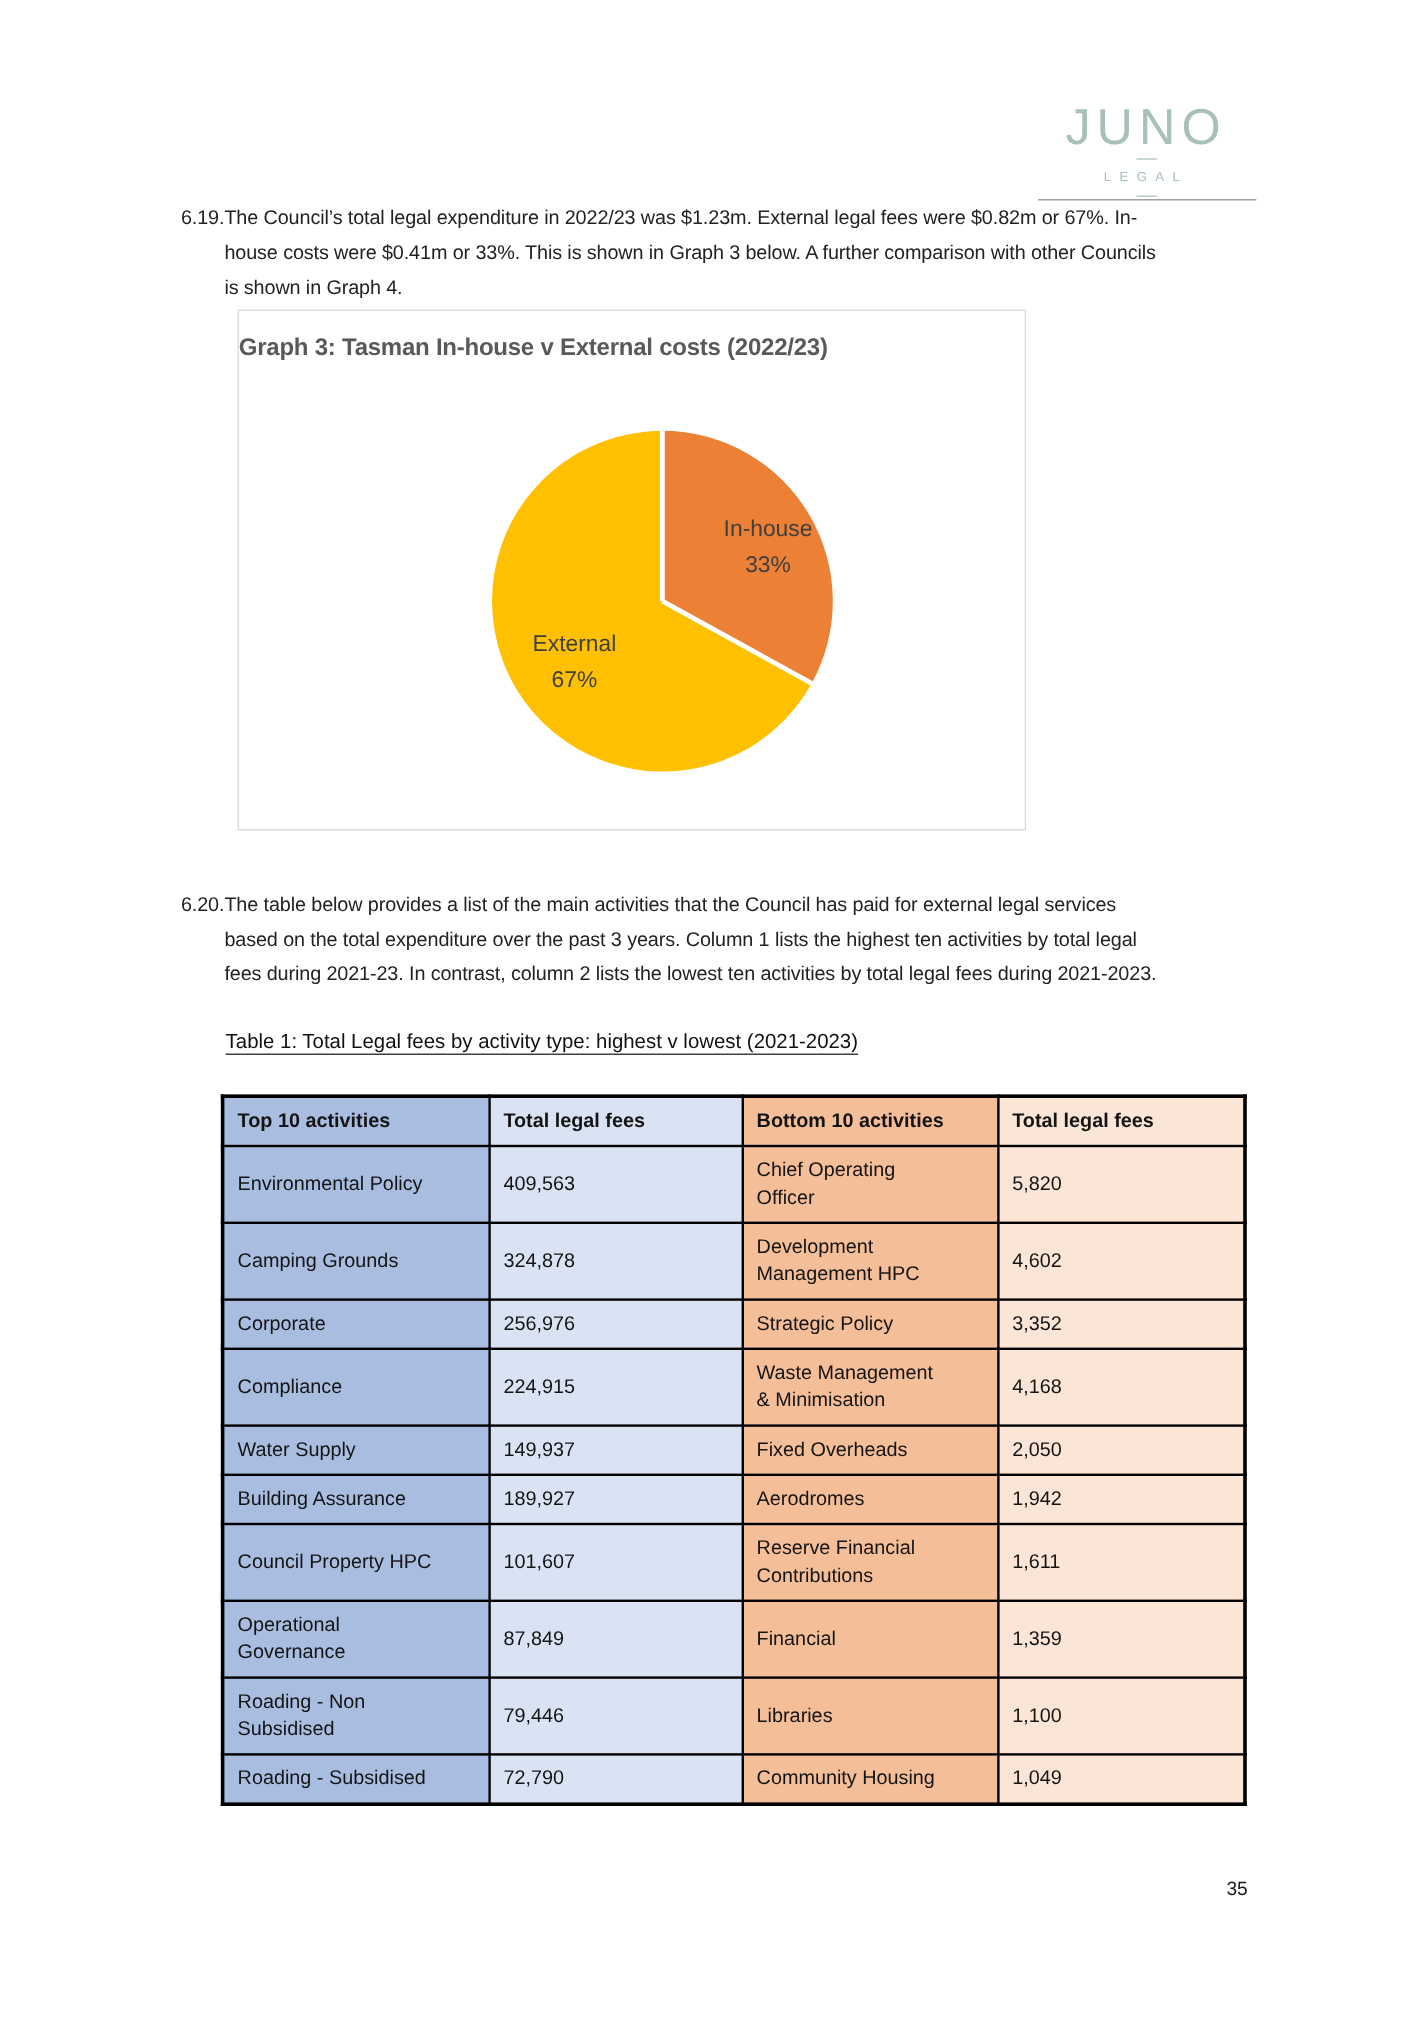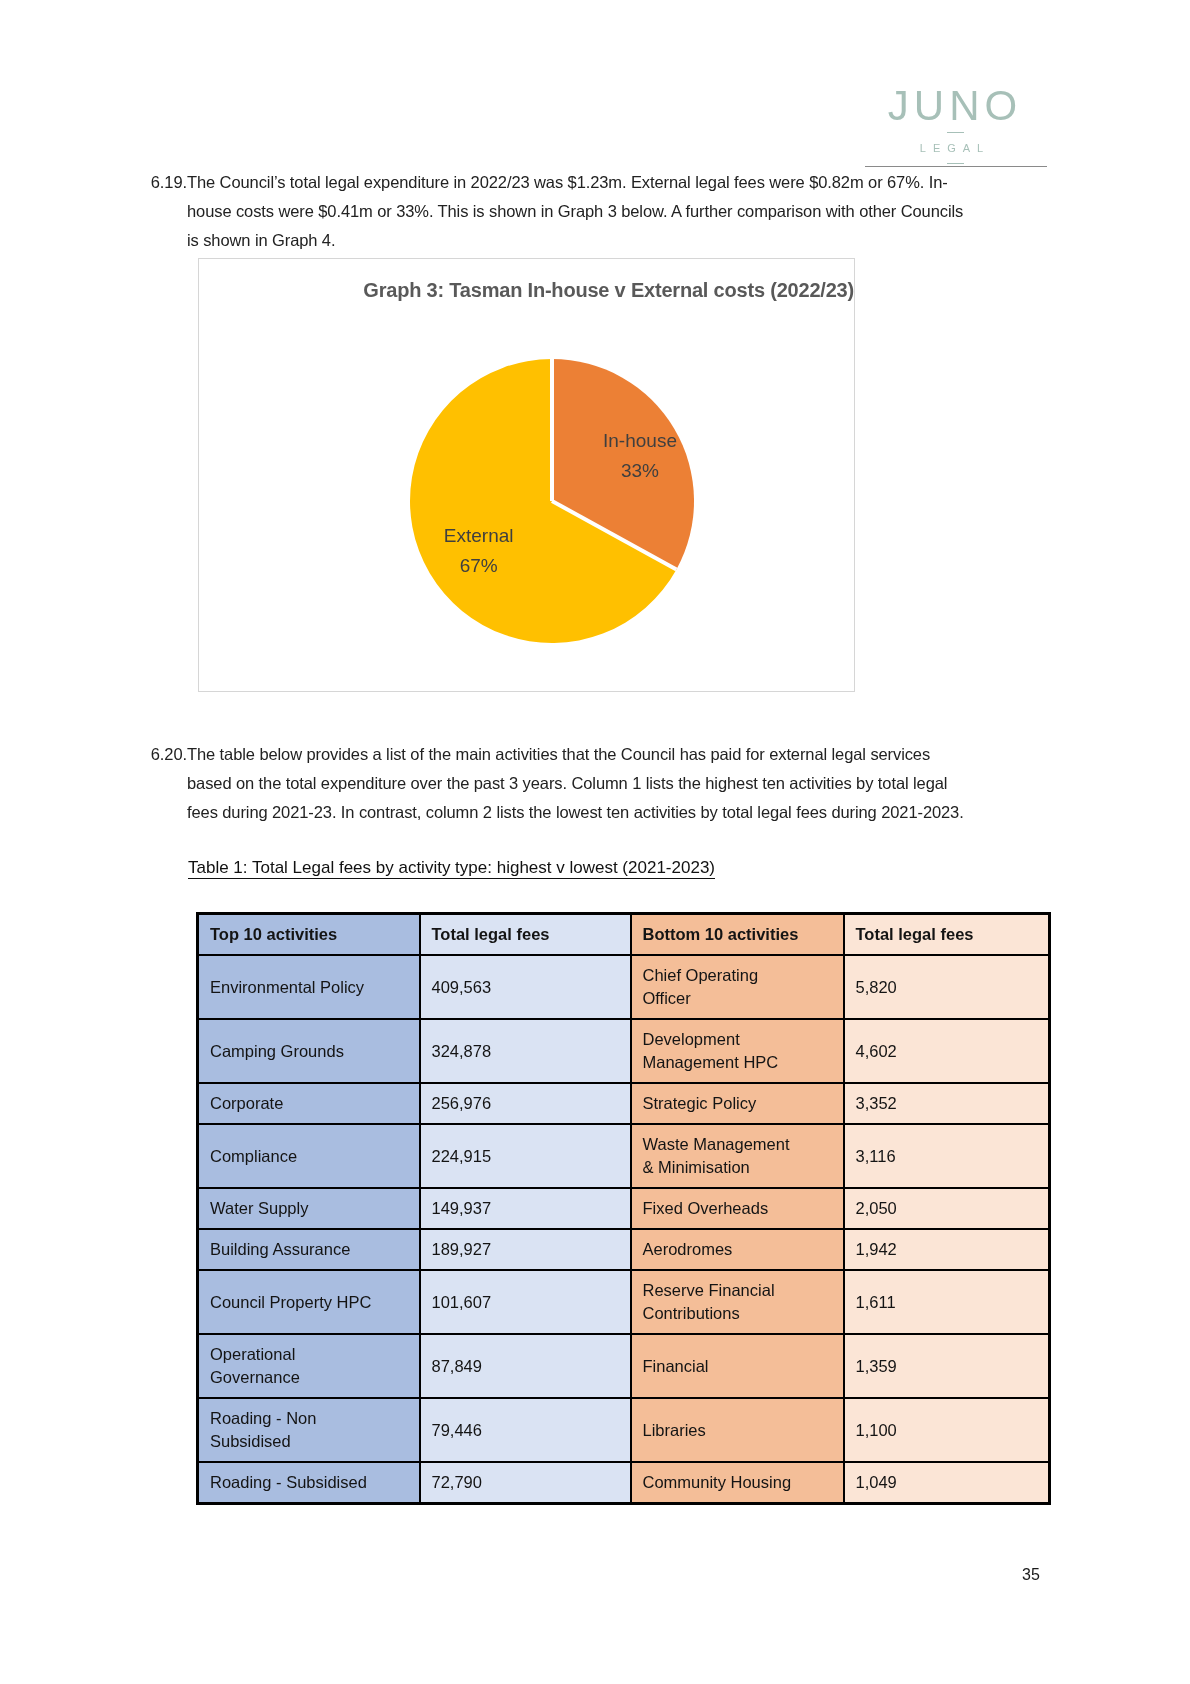--- a/index.html
+++ b/index.html
@@ -68,21 +68,21 @@
     position: absolute;
     left: 198px;
     top: 258px;
     width: 657px;
     height: 434px;
     border: 1px solid #d6d6d6;
     background: #ffffff;
   }
   .chart-title {
     margin-top: 20px;
-    text-align: right;
+    text-align: left;
     font-size: 20px;
     font-weight: bold;
     color: #595959;
     letter-spacing: -0.2px;
   }
   .chartbox svg { position: absolute; left: 183px; top: 72px; }
   .pie-label {
     font-family: "Liberation Sans", "DejaVu Sans", sans-serif;
     font-size: 19px;
     fill: #3f3f3f;
@@ -93,21 +93,21 @@
     position: absolute;
     left: 188px;
     top: 858px;
     font-size: 17px;
     color: #111111;
   }
   .tbl-caption span { border-bottom: 1.6px solid #111111; padding-bottom: 1px; margin-top: 25px; }
 
   table.fees {
     position: absolute;
-    left: 196px;
+    left: 184px;
     top: 912px;
     width: 852px;
     border-collapse: collapse;
     table-layout: fixed;
     border: 3px solid #000000;
   }
   table.fees th, table.fees td {
     border: 2px solid #000000;
     padding: 8px 11px;
     font-size: 16.5px;
@@ -208,21 +208,21 @@
           <td>Corporate</td>
           <td>256,976</td>
           <td>Strategic Policy</td>
           <td>3,352</td>
         </tr>
         <tr>
           <td>Compliance</td>
           <td>224,915</td>
           <td>Waste Management
 &amp; Minimisation</td>
-          <td>3,116</td>
+          <td>4,168</td>
         </tr>
         <tr>
           <td>Water Supply</td>
           <td>149,937</td>
           <td>Fixed Overheads</td>
           <td>2,050</td>
         </tr>
         <tr>
           <td>Building Assurance</td>
           <td>189,927</td>

